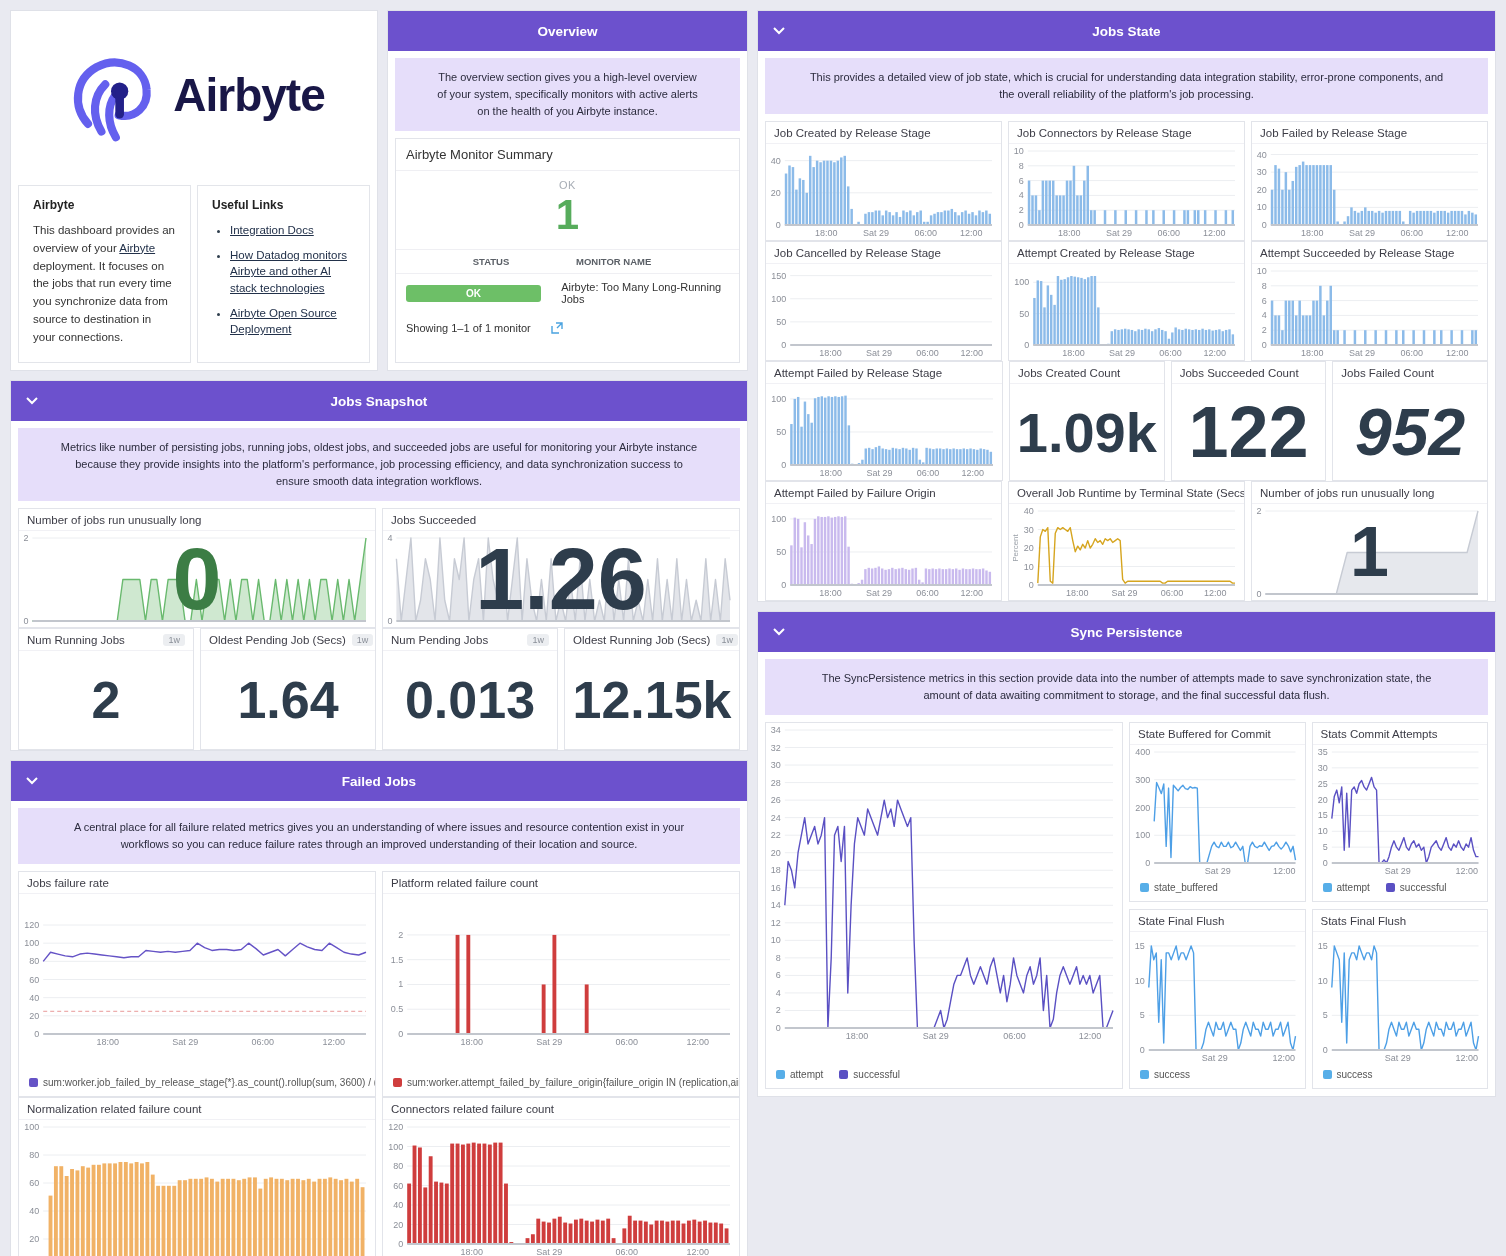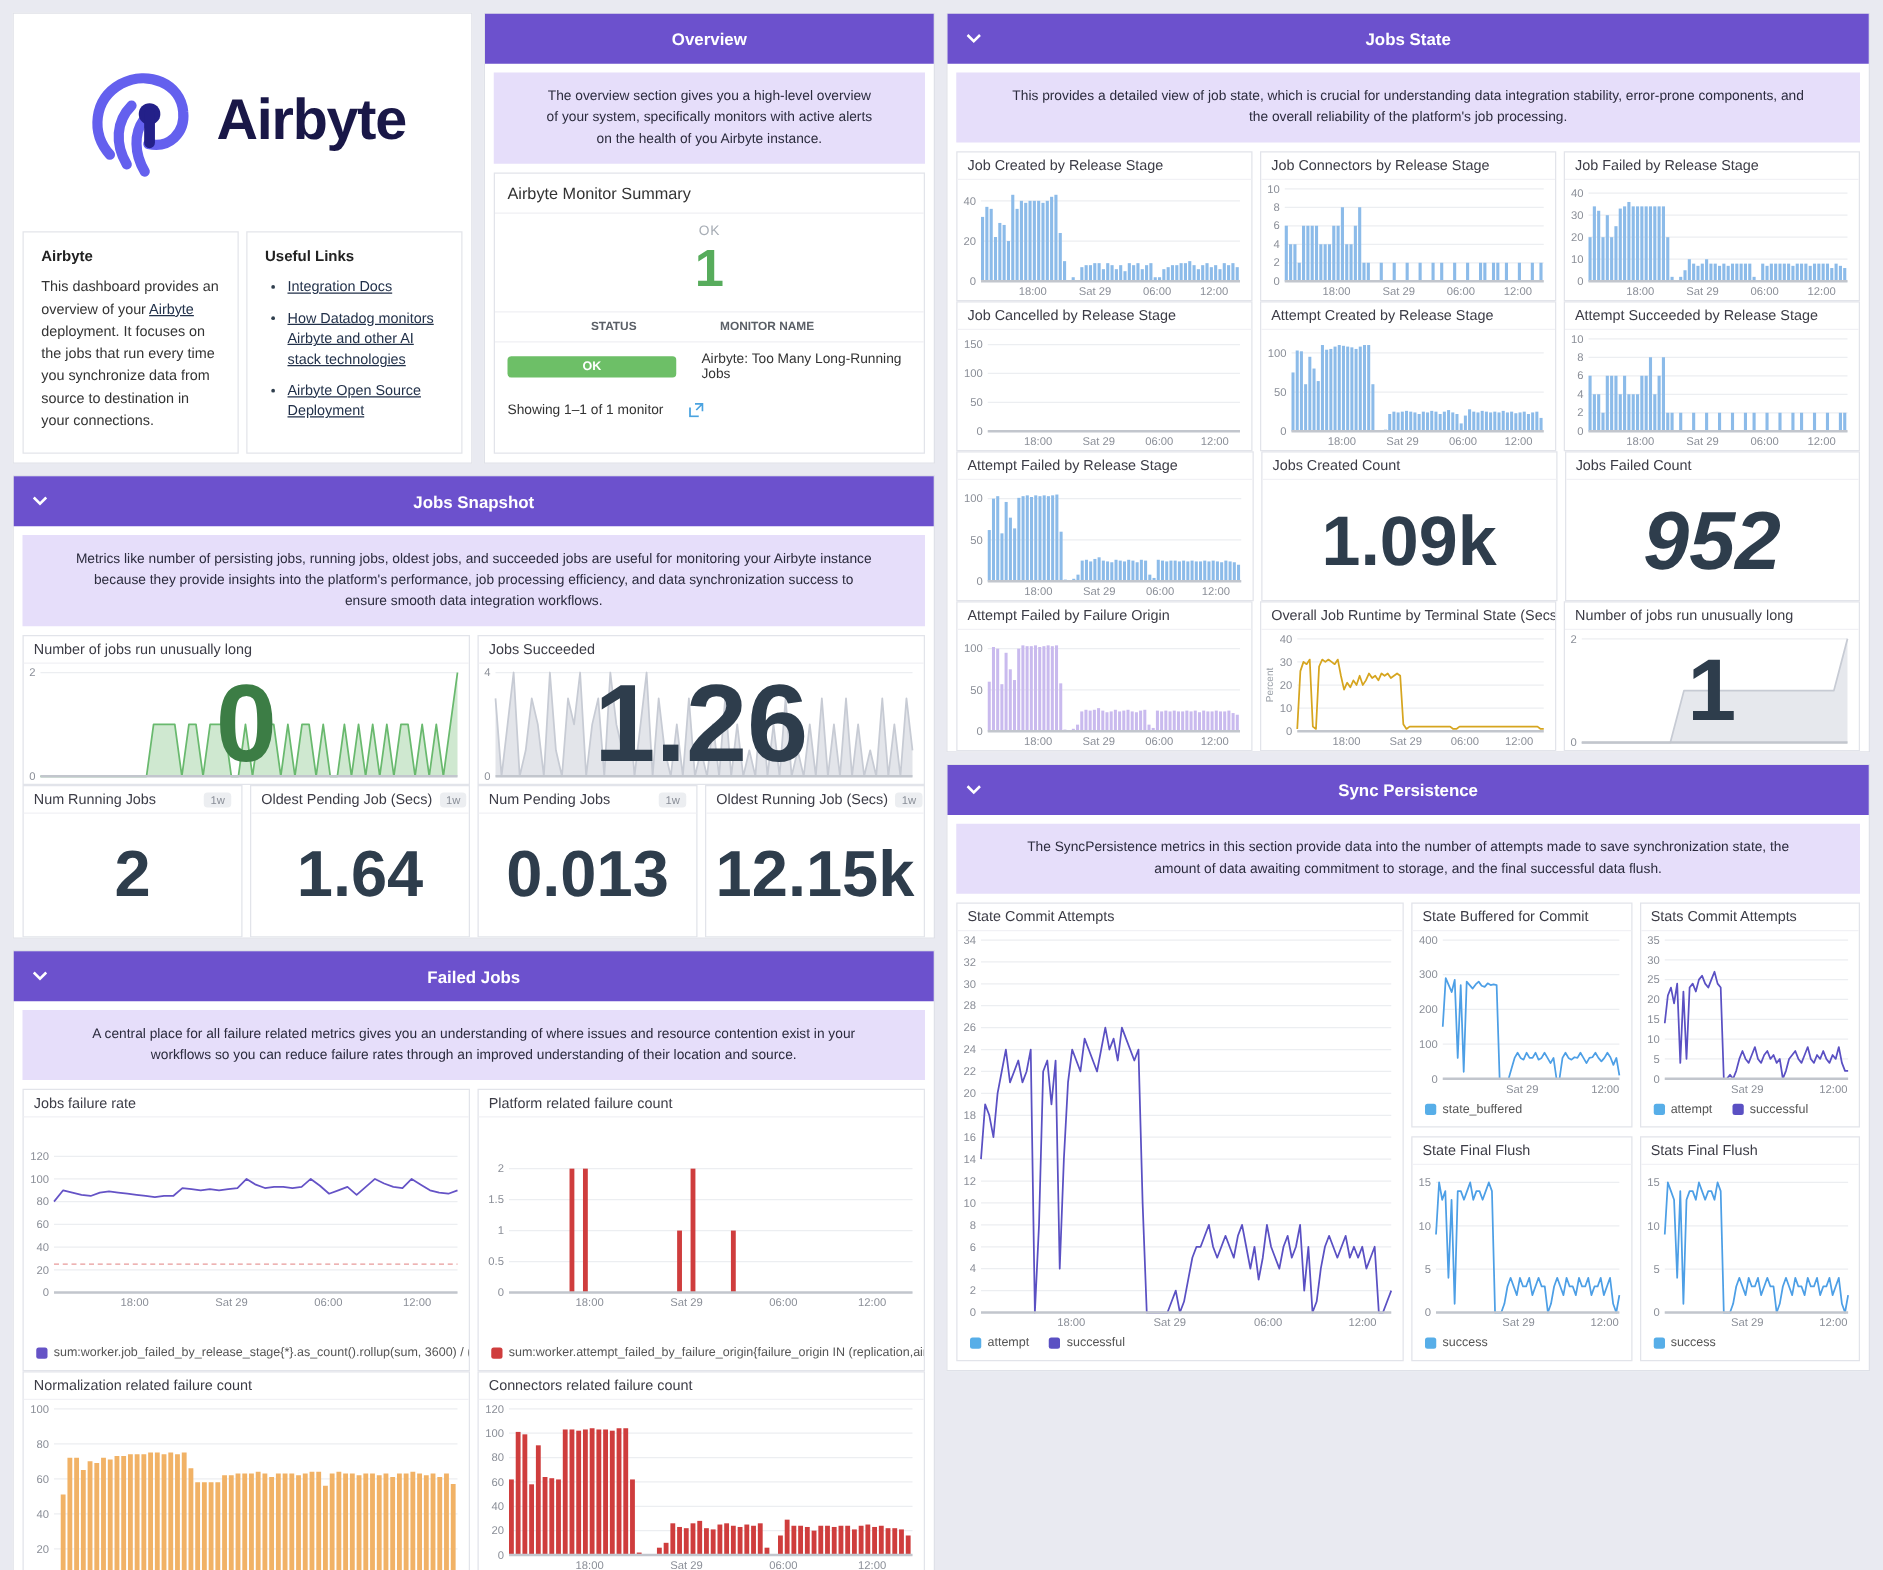--- a/index.html
+++ b/index.html
@@ -1018,20 +1018,26 @@
             </div>
         </div>
         <div class="chart-card h120">
           <div class="c-title">
               <span>Jobs Created Count</span>
             </div>
           <div class="qv-val v56">1.09k</div>
         </div>
         <div class="chart-card h120">
           <div class="c-title">
+              <span>Jobs Succeeded Count</span>
+            </div>
+          <div class="qv-val v72">122</div>
+        </div>
+        <div class="chart-card h120">
+          <div class="c-title">
               <span>Jobs Failed Count</span>
             </div>
           <div class="qv-val v60">952</div>
         </div>
       </div>
       <div class="cards">
         <div class="chart-card h120">
           <div class="c-title">
               <span>Attempt Failed by Failure Origin</span>
             </div>
@@ -1160,23 +1166,20 @@
     <div class="section">
       <div class="sec-header">
         <svg class="chev" width="12" height="8" viewBox="0 0 12 8">
             <path d="M1 1 L6 6 L11 1" stroke="#fff" stroke-width="2" fill="none"></path>
           </svg>
         <span>Sync Persistence</span>
       </div>
       <div class="note">The SyncPersistence metrics in this section provide data into the number of attempts made to save synchronization state, the amount of data awaiting commitment to storage, and the final successful data flush.</div>
       <div class="sync-grid">
         <div class="chart-card sync-big h367">
-          <div class="c-title">
-              <span>State Commit Attempts</span>
-            </div>
           <div class="c-body">
               <svg viewBox="0 0 356 320" width="356" height="320">
                 <line x1="18.8" y1="305" x2="347" y2="305" stroke="#eceef1" stroke-width="1"></line>
                 <text x="14.8" y="308" text-anchor="end" font-size="9" fill="#8b8f98">0</text>
                 <line x1="18.8" y1="287.47058823529414" x2="347" y2="287.47058823529414" stroke="#eceef1" stroke-width="1"></line>
                 <text x="14.8" y="290.47058823529414" text-anchor="end" font-size="9" fill="#8b8f98">2</text>
                 <line x1="18.8" y1="269.94117647058823" x2="347" y2="269.94117647058823" stroke="#eceef1" stroke-width="1"></line>
                 <text x="14.8" y="272.94117647058823" text-anchor="end" font-size="9" fill="#8b8f98">4</text>
                 <line x1="18.8" y1="252.41176470588235" x2="347" y2="252.41176470588235" stroke="#eceef1" stroke-width="1"></line>
                 <text x="14.8" y="255.41176470588235" text-anchor="end" font-size="9" fill="#8b8f98">6</text>

